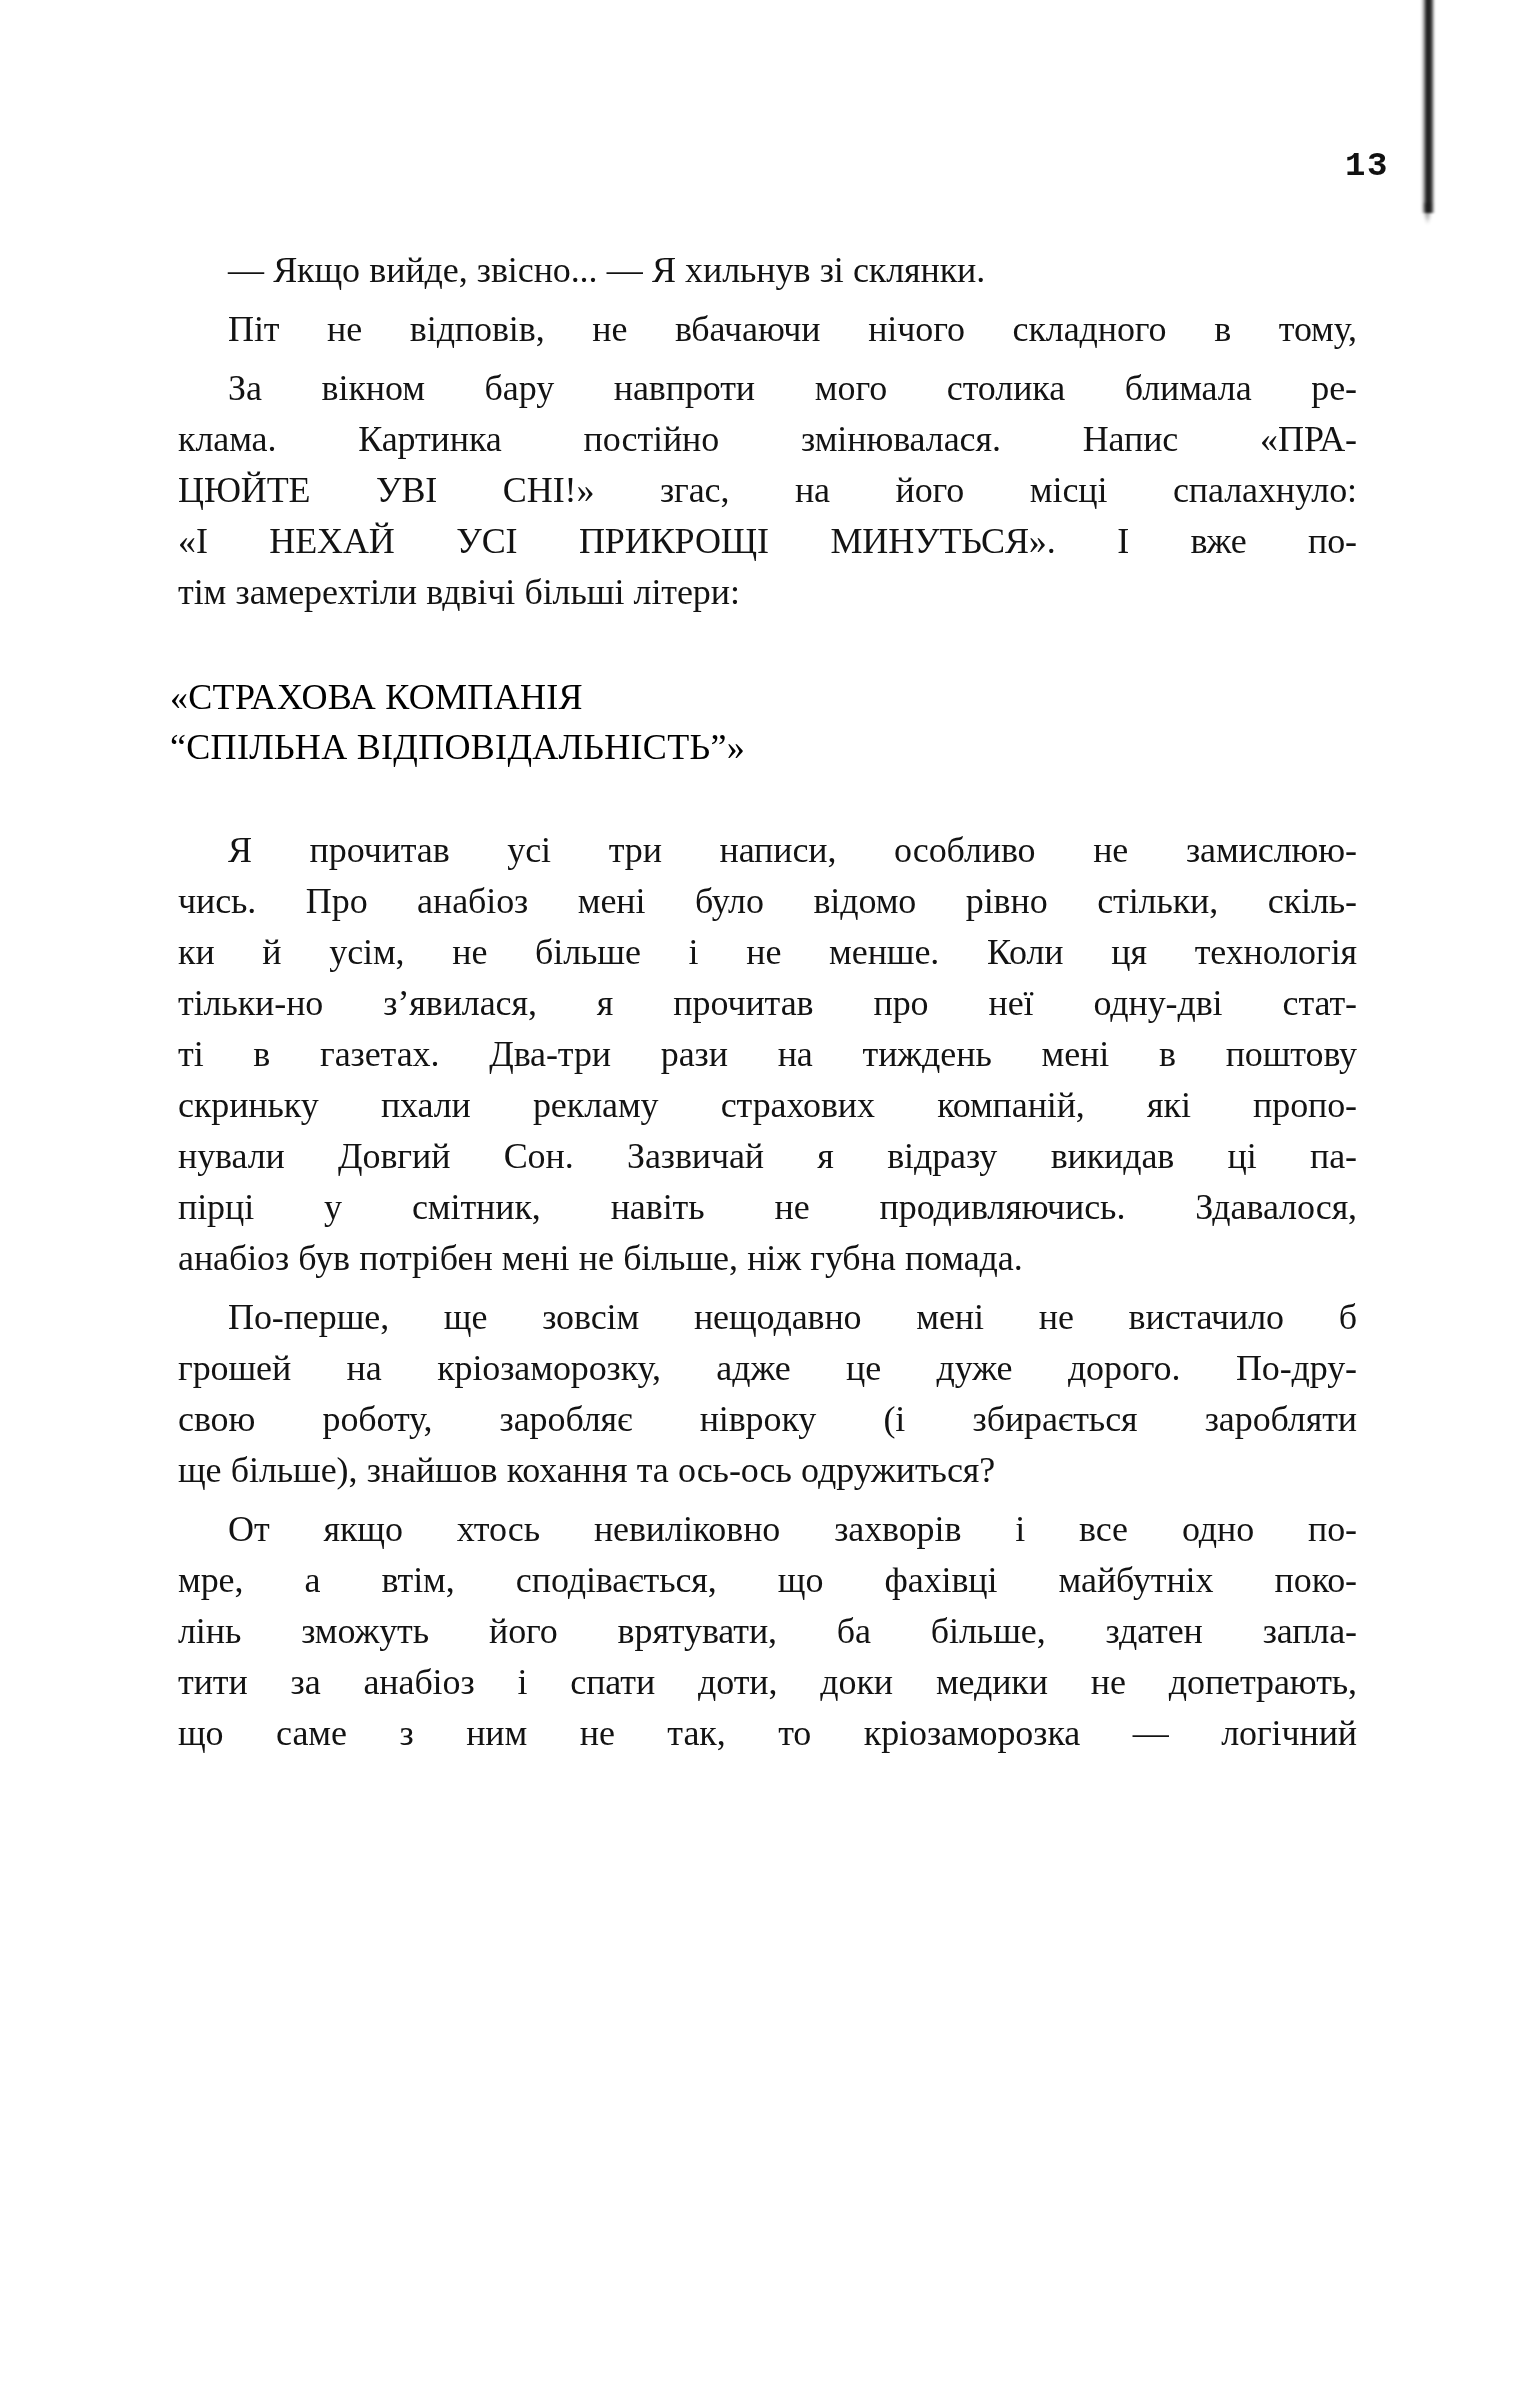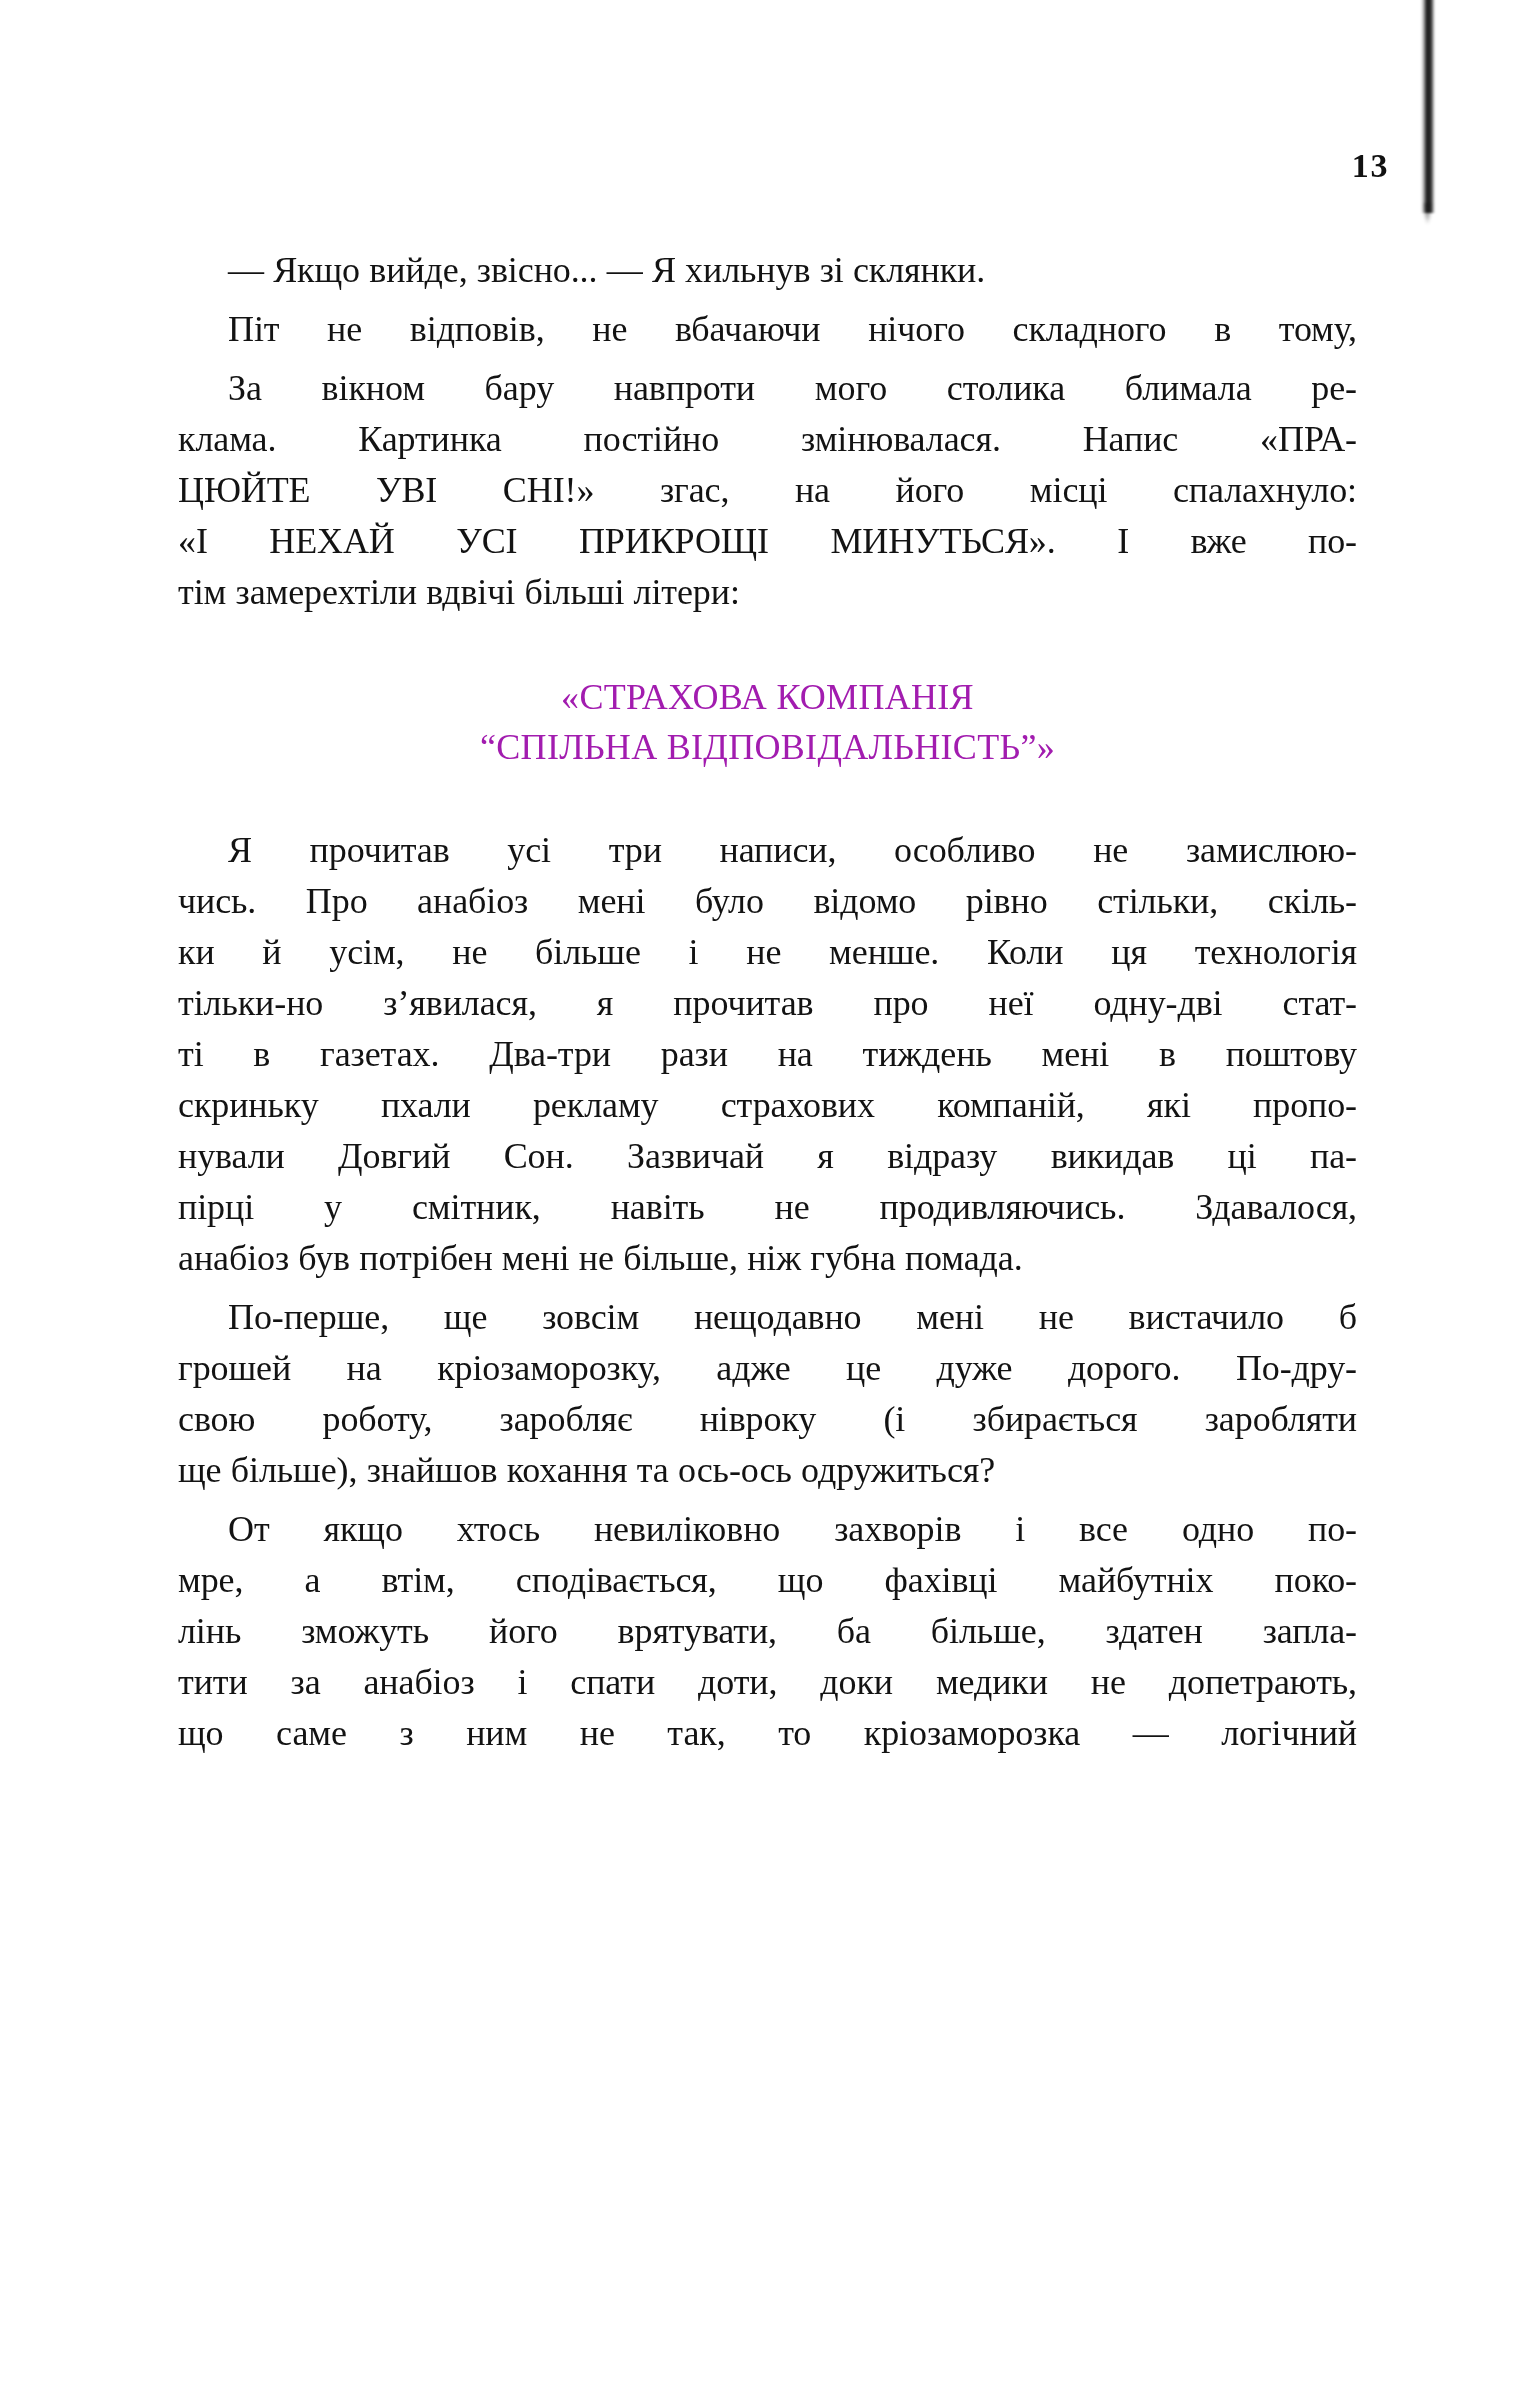--- a/index.html
+++ b/index.html
@@ -44,21 +44,21 @@
     height: 21px;
     background: radial-gradient(ellipse at 50% 0%, rgba(25,25,25,0.85) 0%, rgba(255,255,255,0) 72%);
     filter: blur(1.3px);
   }
 
   
   .folio {
     position: absolute;
     top: 147px;
     right: 149px;
-    font-family: Liberation Serif, serif;
+    font-family: Liberation Mono, monospace;
     font-size: 34px;
     font-weight: 600;
     letter-spacing: 1.6px;
     color: #111;
   }
 
   
   .text-column {
     position: absolute;
     left: 170px;
@@ -88,25 +88,25 @@
     text-align-last: justify;
     white-space: normal;
   }
 
   .indent { display: inline-block; width: 50px; }
 
   
   .display-heading {
     margin: 0;
     padding: 46px 0 45px 0;
-    text-align: center;
+    text-align: left;
     font-size: 36px;
     line-height: 50px;
     letter-spacing: 0.3px;
-    color: #a21caf;
+    color: #000000;
   }
   .display-heading .hl { display: block; white-space: nowrap; }
 </style>
 </head>
 <body>
 
 <div class="page">
 
   <div class="gutter-shadow"></div>
 

